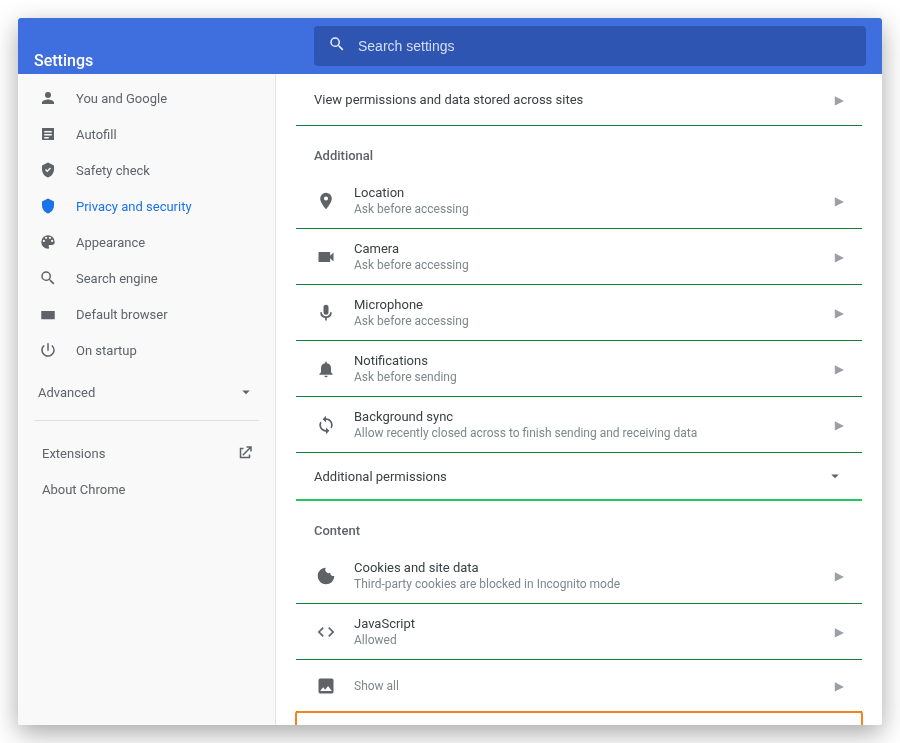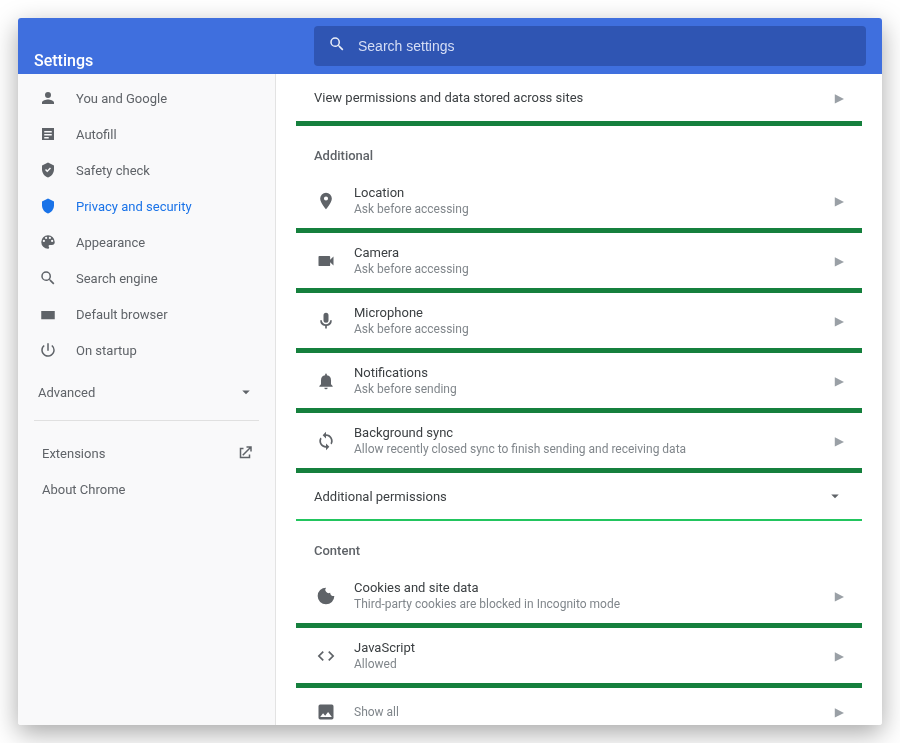--- a/index.html
+++ b/index.html
@@ -109,21 +109,21 @@
     background: #fff;
     overflow-y: auto;
     padding: 0 20px 20px 20px;
   }
 
   .row {
     display: flex;
     align-items: center;
     min-height: 52px;
     padding: 12px 18px;
-    border-bottom: 5px solid #15803d;
+    border-bottom: 1px solid #15803d;
     cursor: pointer;
     gap: 16px;
   }
   .row.first-top { border-top: none; }
   .row .rico { width: 24px; display:flex; align-items:center; justify-content:center; }
   .row .rico svg { fill: #5f6368; width: 20px; height: 20px; }
   .row .rtext { flex: 1; display: flex; flex-direction: column; gap: 2px; }
   .row .rtitle { font-size: 13px; color: #3c4043; }
   .row .rsub { font-size: 12px; color: #80868b; }
   .row .rarrow { color: #9aa0a6; font-size: 12px;}
@@ -339,21 +339,21 @@
       </div>
 
       <div class="row">
         <div class="rico">
             <svg viewBox="0 0 24 24">
               <path d="M12 4V1L8 5l4 4V6a6 6 0 016 6 5.87 5.87 0 01-.7 2.8l1.46 1.46A8 8 0 0012 4zm0 14a6 6 0 01-6-6 5.87 5.87 0 01.7-2.8L5.24 7.74A8 8 0 0012 20v3l4-4-4-4z"></path>
             </svg>
           </div>
         <div class="rtext">
           <div class="rtitle">Background sync</div>
-          <div class="rsub">Allow recently closed sync to finish sending and receiving data</div>
+          <div class="rsub">Allow recently closed across to finish sending and receiving data</div>
         </div>
         <div class="rarrow">▶</div>
       </div>
 
       <div class="expand-row">
         <span>Additional permissions</span>
         <span class="chev"><svg viewBox="0 0 24 24">
               <path d="M7 10l5 5 5-5z"></path>
             </svg></span>
       </div>

